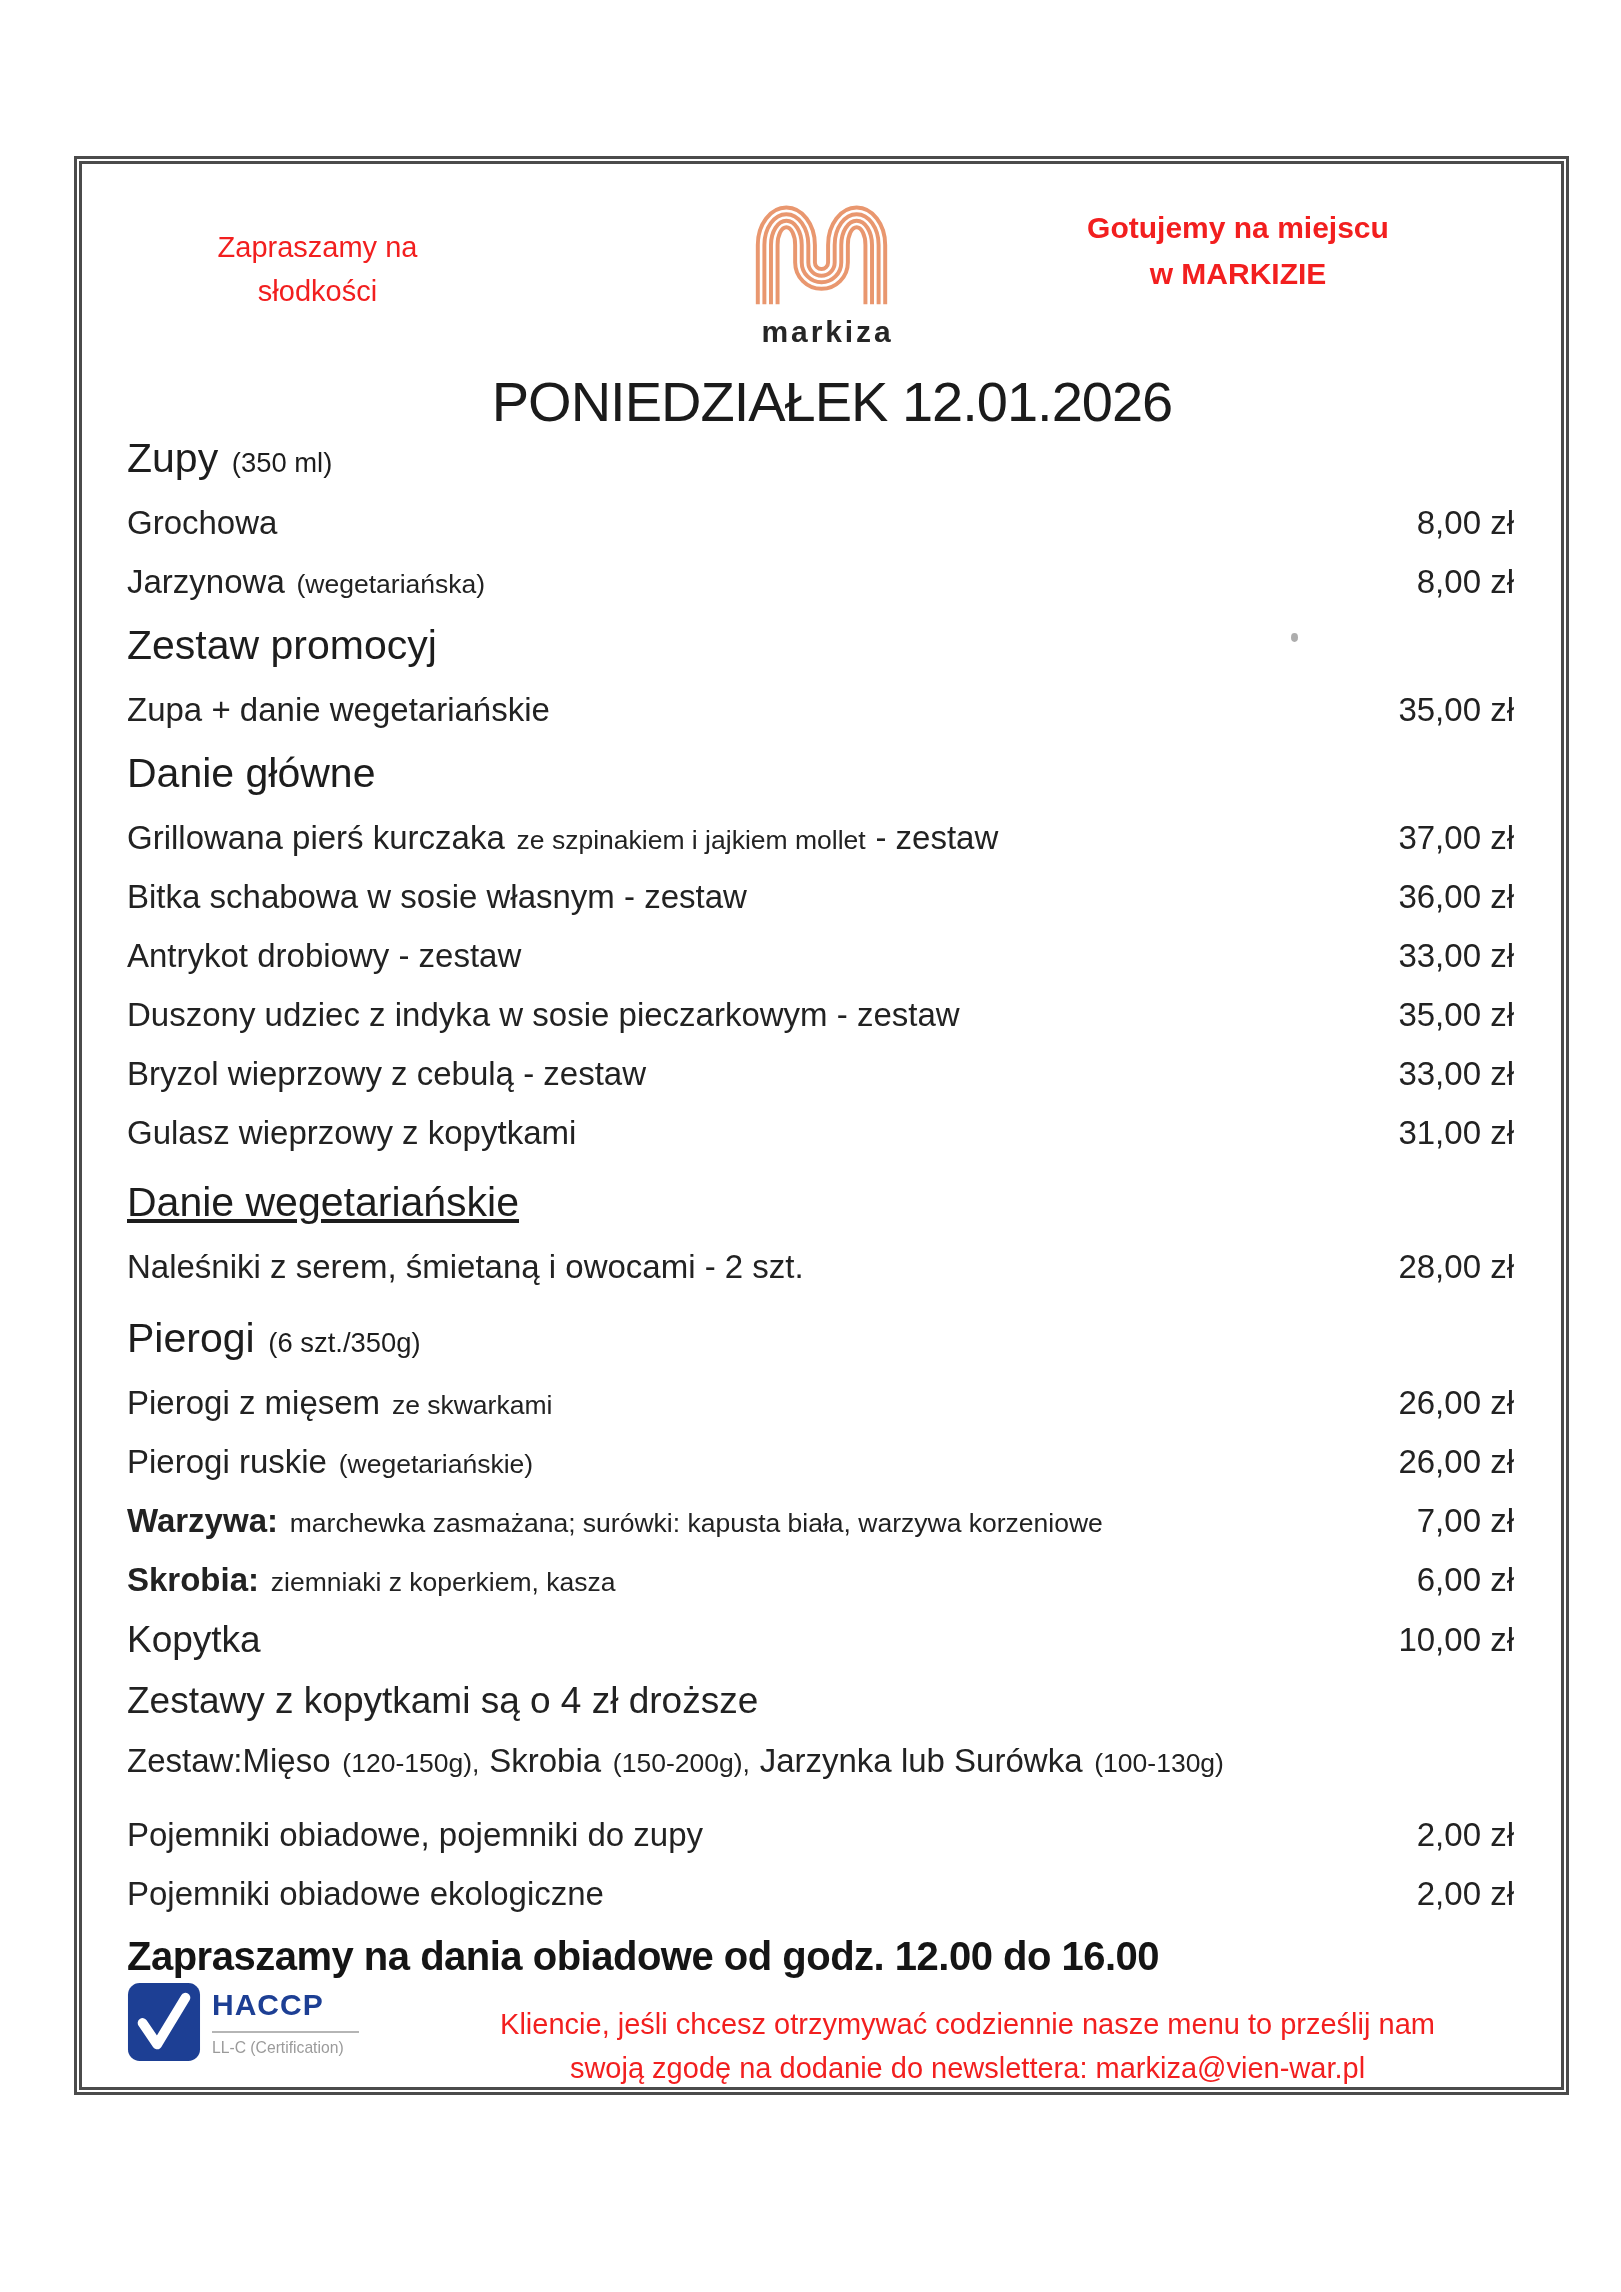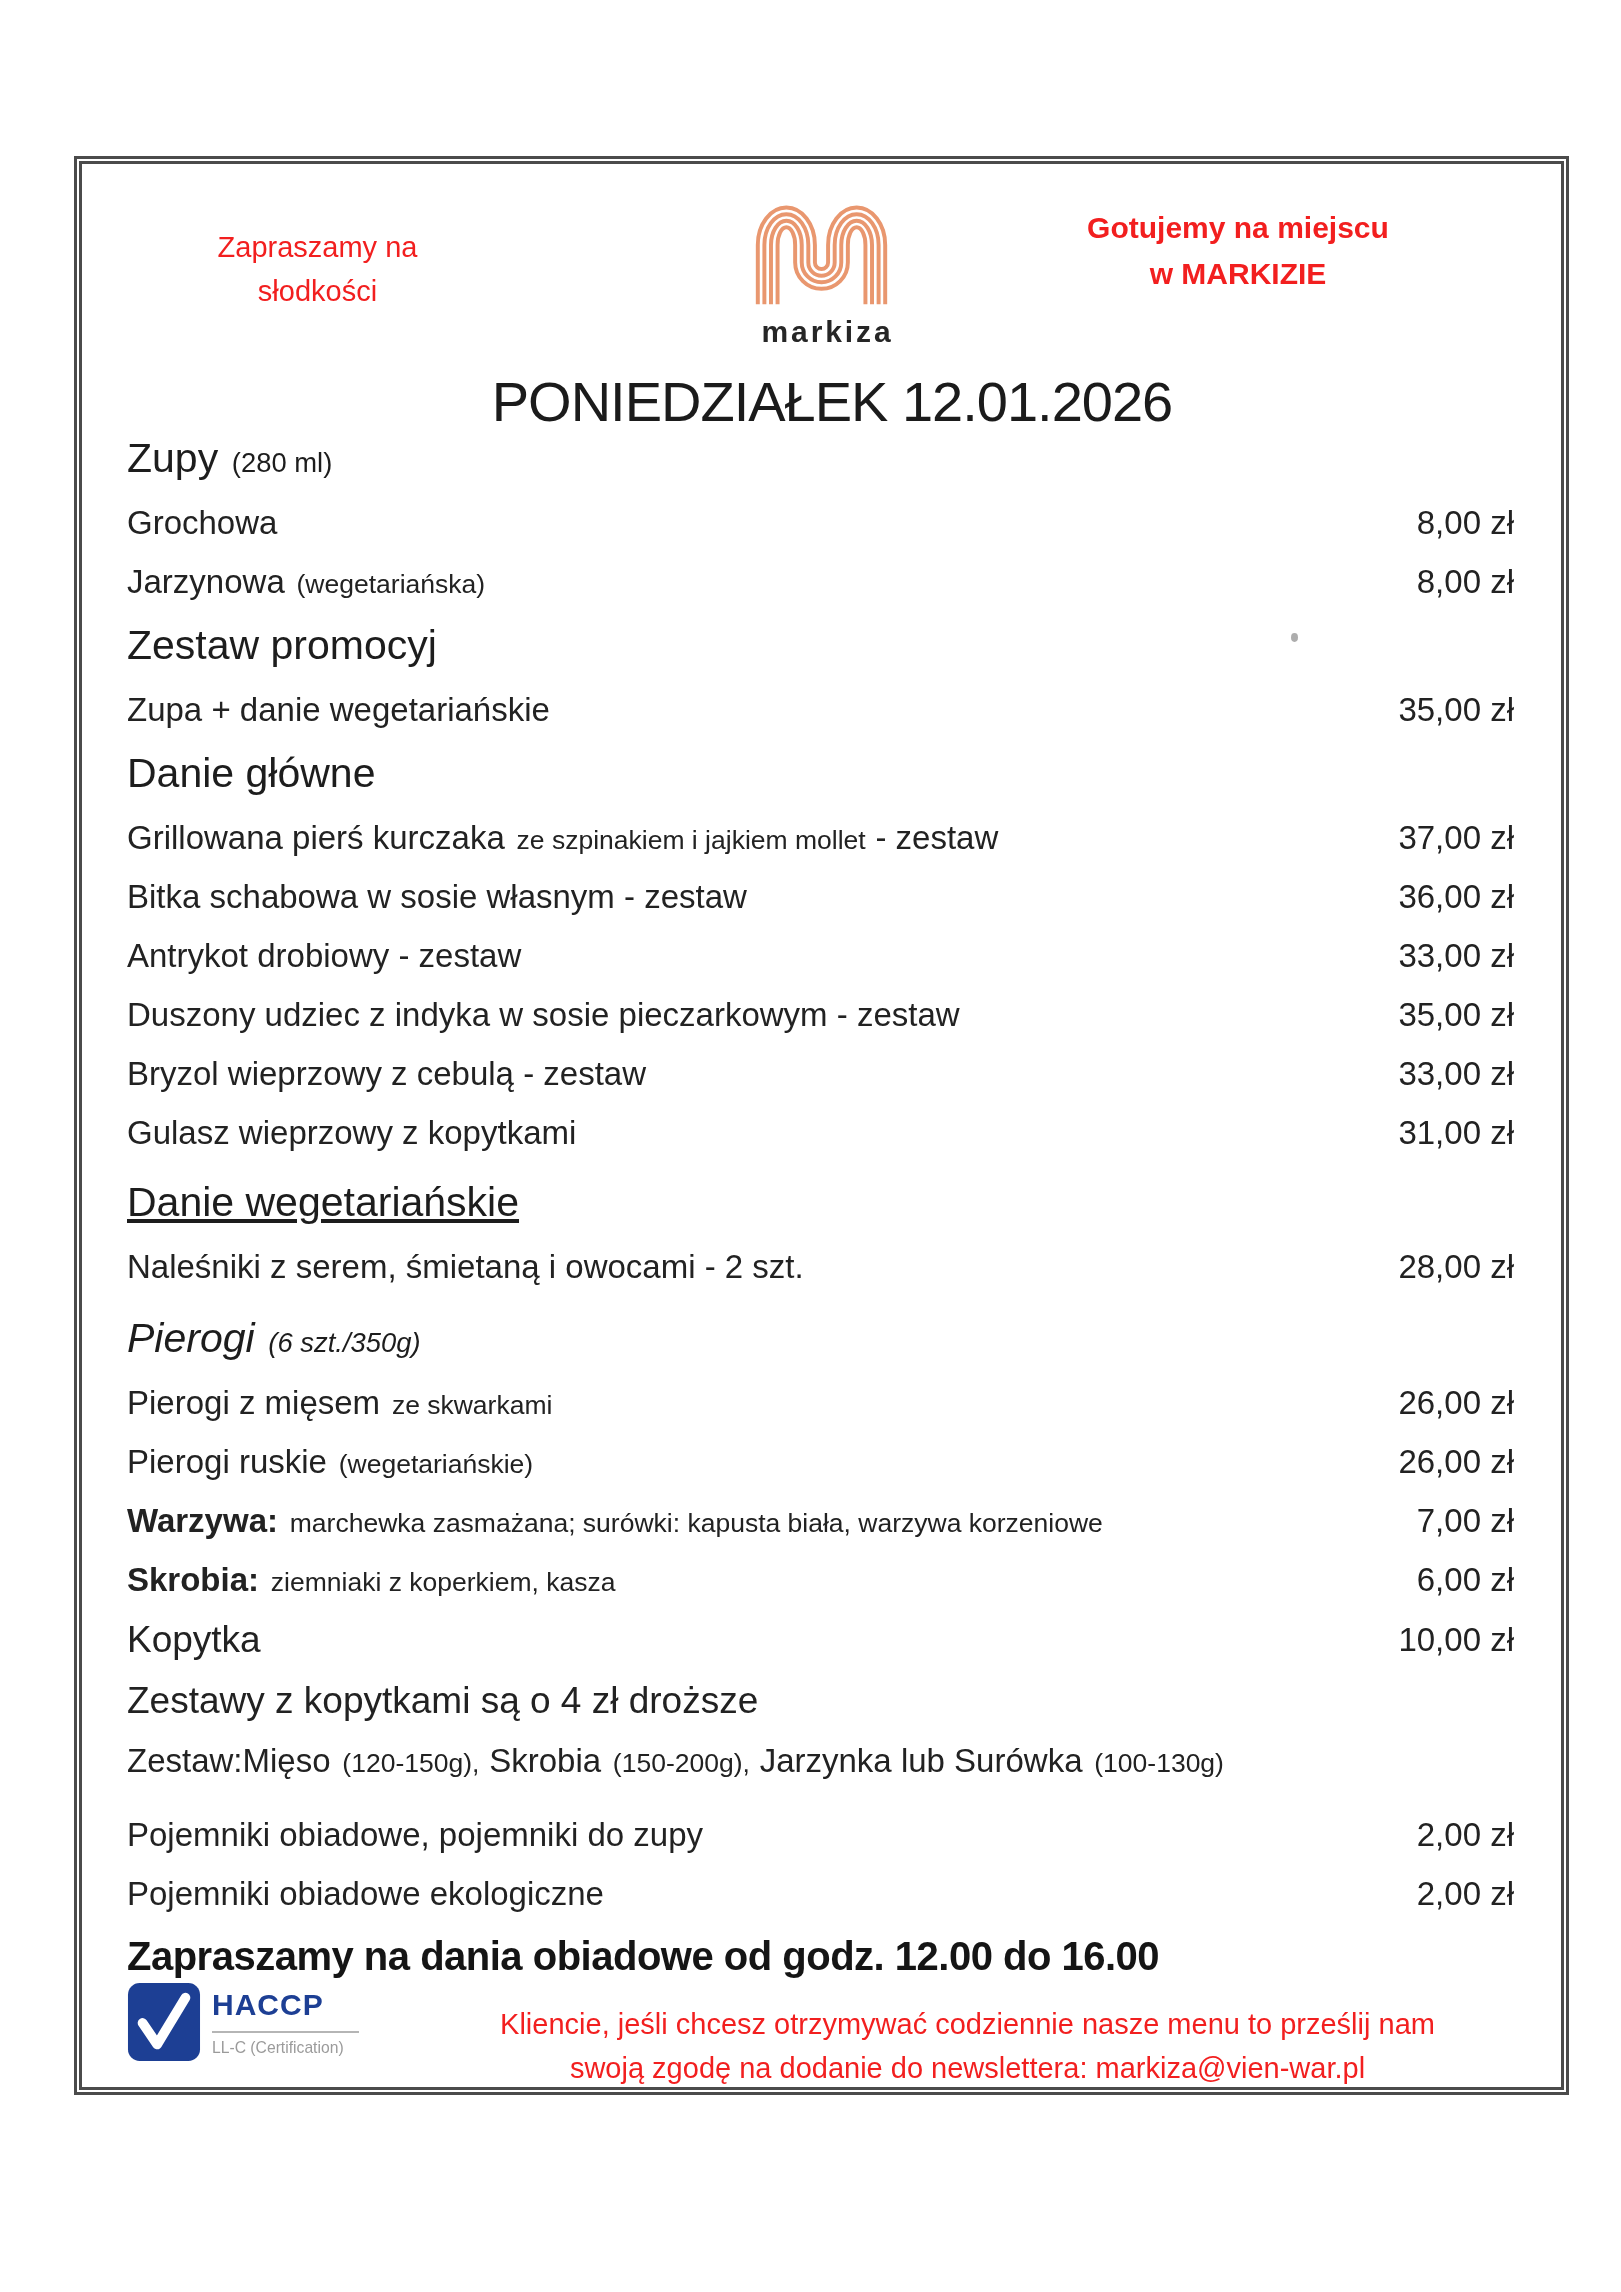--- a/index.html
+++ b/index.html
@@ -45,21 +45,21 @@
   .row .price{
     position:absolute; right:0; top:0; line-height:inherit; font-size:33px;
   }
   .h{ height:69px; line-height:69px; font-size:41px; color:#1d1d1d; }
   .mid{ height:61px; line-height:61px; font-size:37px; }
   .note{ font-size:27.4px; margin-left:13.7px; }
   .sm{ font-size:26.5px; margin-left:11.8px; }
   .sfx{ margin-left:9.8px; }
   .lbl{ font-weight:bold; font-size:33px; }
   .seg{ margin-left:9.8px; }
-  .g6{ margin-top:5.9px;text-decoration:underline; } .g8{ margin-top:7.8px;font-style:italic; } .g16{ margin-top:15.7px; }
+  .g6{ margin-top:5.9px;text-decoration:underline; } .g8{ margin-top:7.8px; } .g16{ margin-top:15.7px; }
   .hours{
     margin-top:2px; height:63px; line-height:63px; font-size:40px;
     font-weight:bold; letter-spacing:-0.5px; white-space:nowrap; color:#151515;
   }
   
   .footer{
     position:absolute; top:1818px; left:45px; width:1387px;
     display:flex; align-items:flex-start;
   }
   .haccp{ display:flex; gap:11px; width:294px; flex:none; }
@@ -102,21 +102,21 @@
     <div>w MARKIZIE</div>
   </div>
 
   <div class="title">PONIEDZIAŁEK 12.01.2026</div>
 
   <div class="speck"></div>
 
   <div class="menu">
 
     <div class="row h">
-      <span>Zupy</span><span class="note">(280 ml)</span>
+      <span>Zupy</span><span class="note">(350 ml)</span>
     </div>
 
     <div class="row">
       <span>Grochowa</span>
       <span class="price">8,00 zł</span>
     </div>
 
     <div class="row">
       <span>Jarzynowa</span><span class="sm">(wegetariańska)</span>
       <span class="price">8,00 zł</span>

